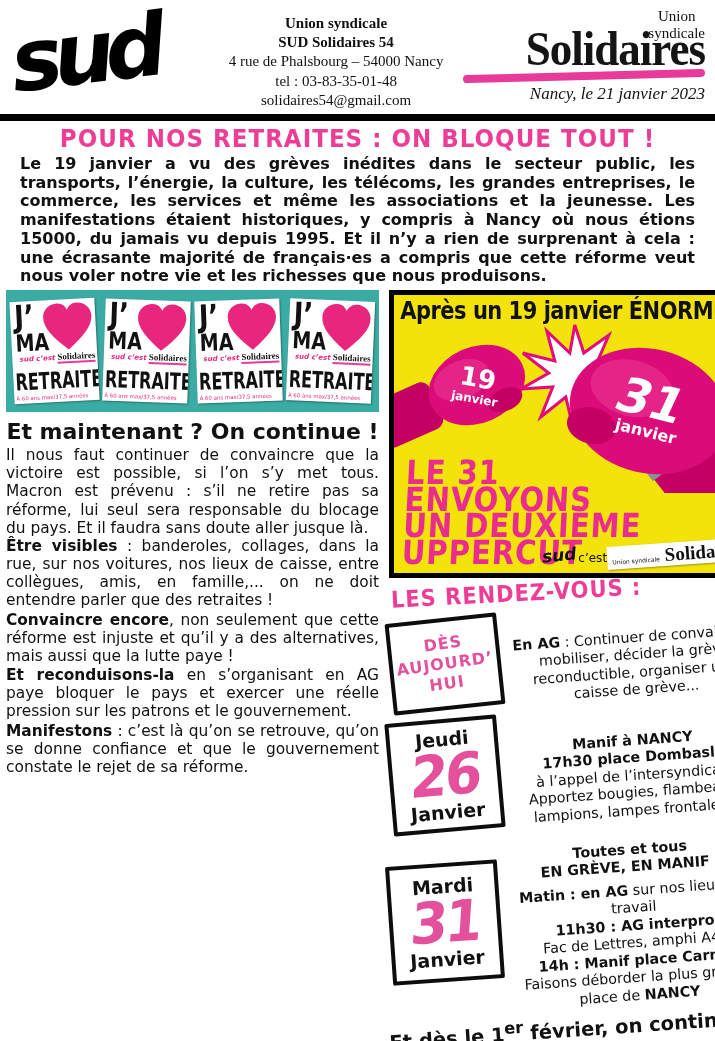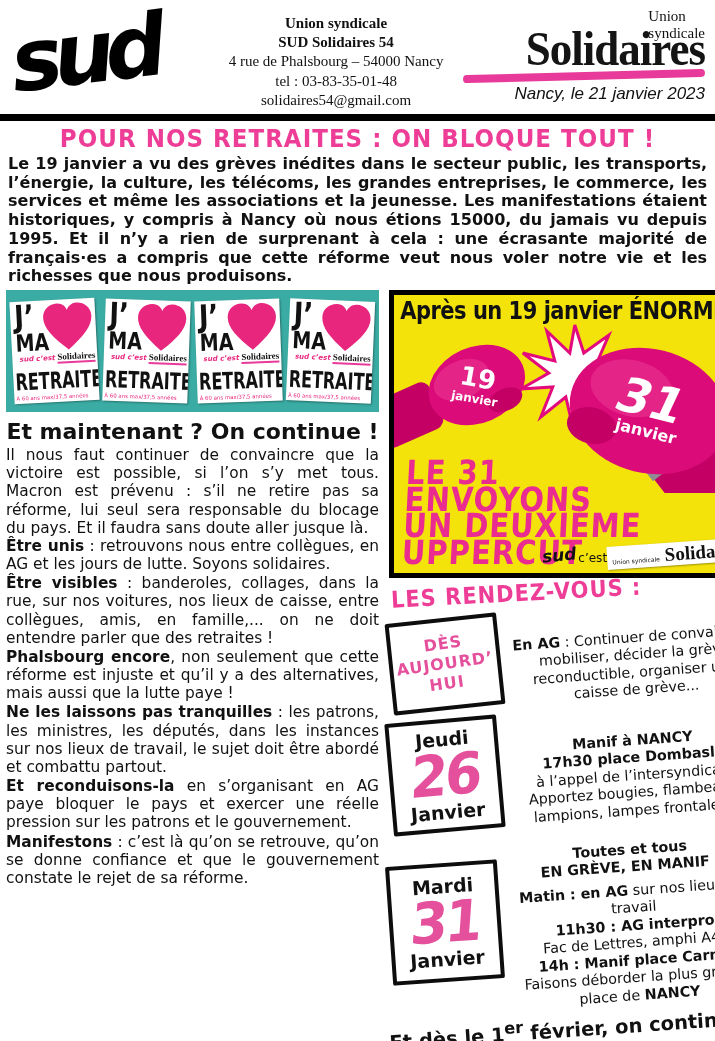--- a/index.html
+++ b/index.html
@@ -7,31 +7,31 @@
         font-family:"DejaVu Sans",sans-serif;color:#111;box-sizing:border-box;}
   
   .header{display:flex;align-items:flex-start;padding:6px 10px 0 10px;height:112px;box-sizing:border-box;}
   .sud-logo{width:200px;font-family:"DejaVu Sans",sans-serif;font-weight:900;font-style:italic;
             font-size:86px;line-height:0.95;letter-spacing:-9px;transform:rotate(-7deg) translateY(4px);
             color:#000;}
   .contact-block{width:255px;text-align:center;font-family:"Liberation Serif",serif;
                  font-size:15px;line-height:1.28;margin-top:8px;}
   .contact-block .bold{font-weight:bold;}
   .soli-block{flex:1;display:flex;flex-direction:column;align-items:flex-end;margin-top:2px;}
-  .soli-union{font-family:"Liberation Serif",serif;font-size:15px;line-height:1.15;text-align:left;}
+  .soli-union{font-family:"Liberation Serif",serif;font-size:15px;line-height:1.15;text-align:center;}
   .soli-logo{font-family:"Liberation Serif",serif;font-weight:900;font-size:45px;line-height:0.9;
              letter-spacing:-1px;color:#141414;transform:scaleY(1.08);margin-top:-14px;}
   .soli-underline{width:242px;height:8px;background:#e83a9a;border-radius:5px;
                   transform:rotate(-1.5deg);margin-top:3px;}
-  .dateline{font-family:Liberation Sans, sans-serif;font-style:italic;font-size:17px;margin-top:4px;}
+  .dateline{font-family:Liberation Serif, serif;font-style:italic;font-size:17px;margin-top:4px;}
   .rule{height:7px;background:#000;margin:2px 0 4px 0;}
   
   .main-title{text-align:center;color:#ee3d96;font-weight:900;font-size:23px;letter-spacing:1px;
               margin:2px 0 4px 0;transform:scaleY(1.1);}
-  .intro{padding:0 8px;font-weight:bold;font-size:16px;line-height:1.17;text-align:justify;}
+  .intro{padding:0 20px;font-weight:bold;font-size:16px;line-height:1.17;text-align:justify;}
   
   .columns{display:flex;gap:10px;padding:4px 6px 0 6px;}
   .col-left{width:392px;}
   .col-right{flex:1;}
   
   .stamps-band{background:#3aaca4;display:flex;gap:7px;padding:9px 6px;justify-content:center;
                align-items:center;height:104px;}
   .stamp{position:relative;width:85px;height:102px;background:#fff;box-shadow:1px 1px 2px rgba(0,0,0,.35);
          overflow:hidden;flex:0 0 auto;}
   .stamp:nth-child(1){transform:rotate(-3deg);}
@@ -165,24 +165,22 @@
           <span class="stamp-ma">MA</span>
           <span class="stamp-brand"><span class="script">sud c’est</span> <span class="soli">Solidaires</span></span>
           <span class="stamp-retraite">RETRAITE</span>
           <span class="stamp-note">À 60 ans max/37,5 années de cotisations/au-dessus du SMIC</span>
         </div>
       </div>
 
       <div class="subhead">Et maintenant ? On continue !</div>
       <div class="body-text">Il nous faut continuer de convaincre que la victoire est possible, si l’on s’y met tous. Macron est prévenu : s’il ne retire pas sa réforme, lui seul sera responsable du blocage du pays. Et il faudra sans doute aller jusque là.</div>
 
-      <p class="item"><b>Être unis</b><span> : retrouvons nous entre collègues, en AG et les jours de lutte. Soyons solidaires.</span></p>
       <p class="item"><b>Être visibles</b><span> : banderoles, collages, dans la rue, sur nos voitures, nos lieux de caisse, entre collègues, amis, en famille,... on ne doit entendre parler que des retraites !</span></p>
-      <p class="item"><b>Phalsbourg encore</b><span>, non seulement que cette réforme est injuste et qu’il y a des alternatives, mais aussi que la lutte paye !</span></p>
-      <p class="item"><b>Ne les laissons pas tranquilles</b><span> : les patrons, les ministres, les députés, dans les instances sur nos lieux de travail, le sujet doit être abordé et combattu partout.</span></p>
+      <p class="item"><b>Convaincre encore</b><span>, non seulement que cette réforme est injuste et qu’il y a des alternatives, mais aussi que la lutte paye !</span></p>
       <p class="item"><b>Et reconduisons-la</b><span> en s’organisant en AG paye bloquer le pays et exercer une réelle pression sur les patrons et le gouvernement.</span></p>
       <p class="item"><b>Manifestons</b><span> : c’est là qu’on se retrouve, qu’on se donne confiance et que le gouvernement constate le rejet de sa réforme.</span></p>
     </div>
 
     <div class="col-right">
 
       <div class="poster">
         <div class="poster-headline">Après un 19 janvier ÉNORME...</div>
         <svg class="gloves" viewBox="0 0 300 170">
           <g>

